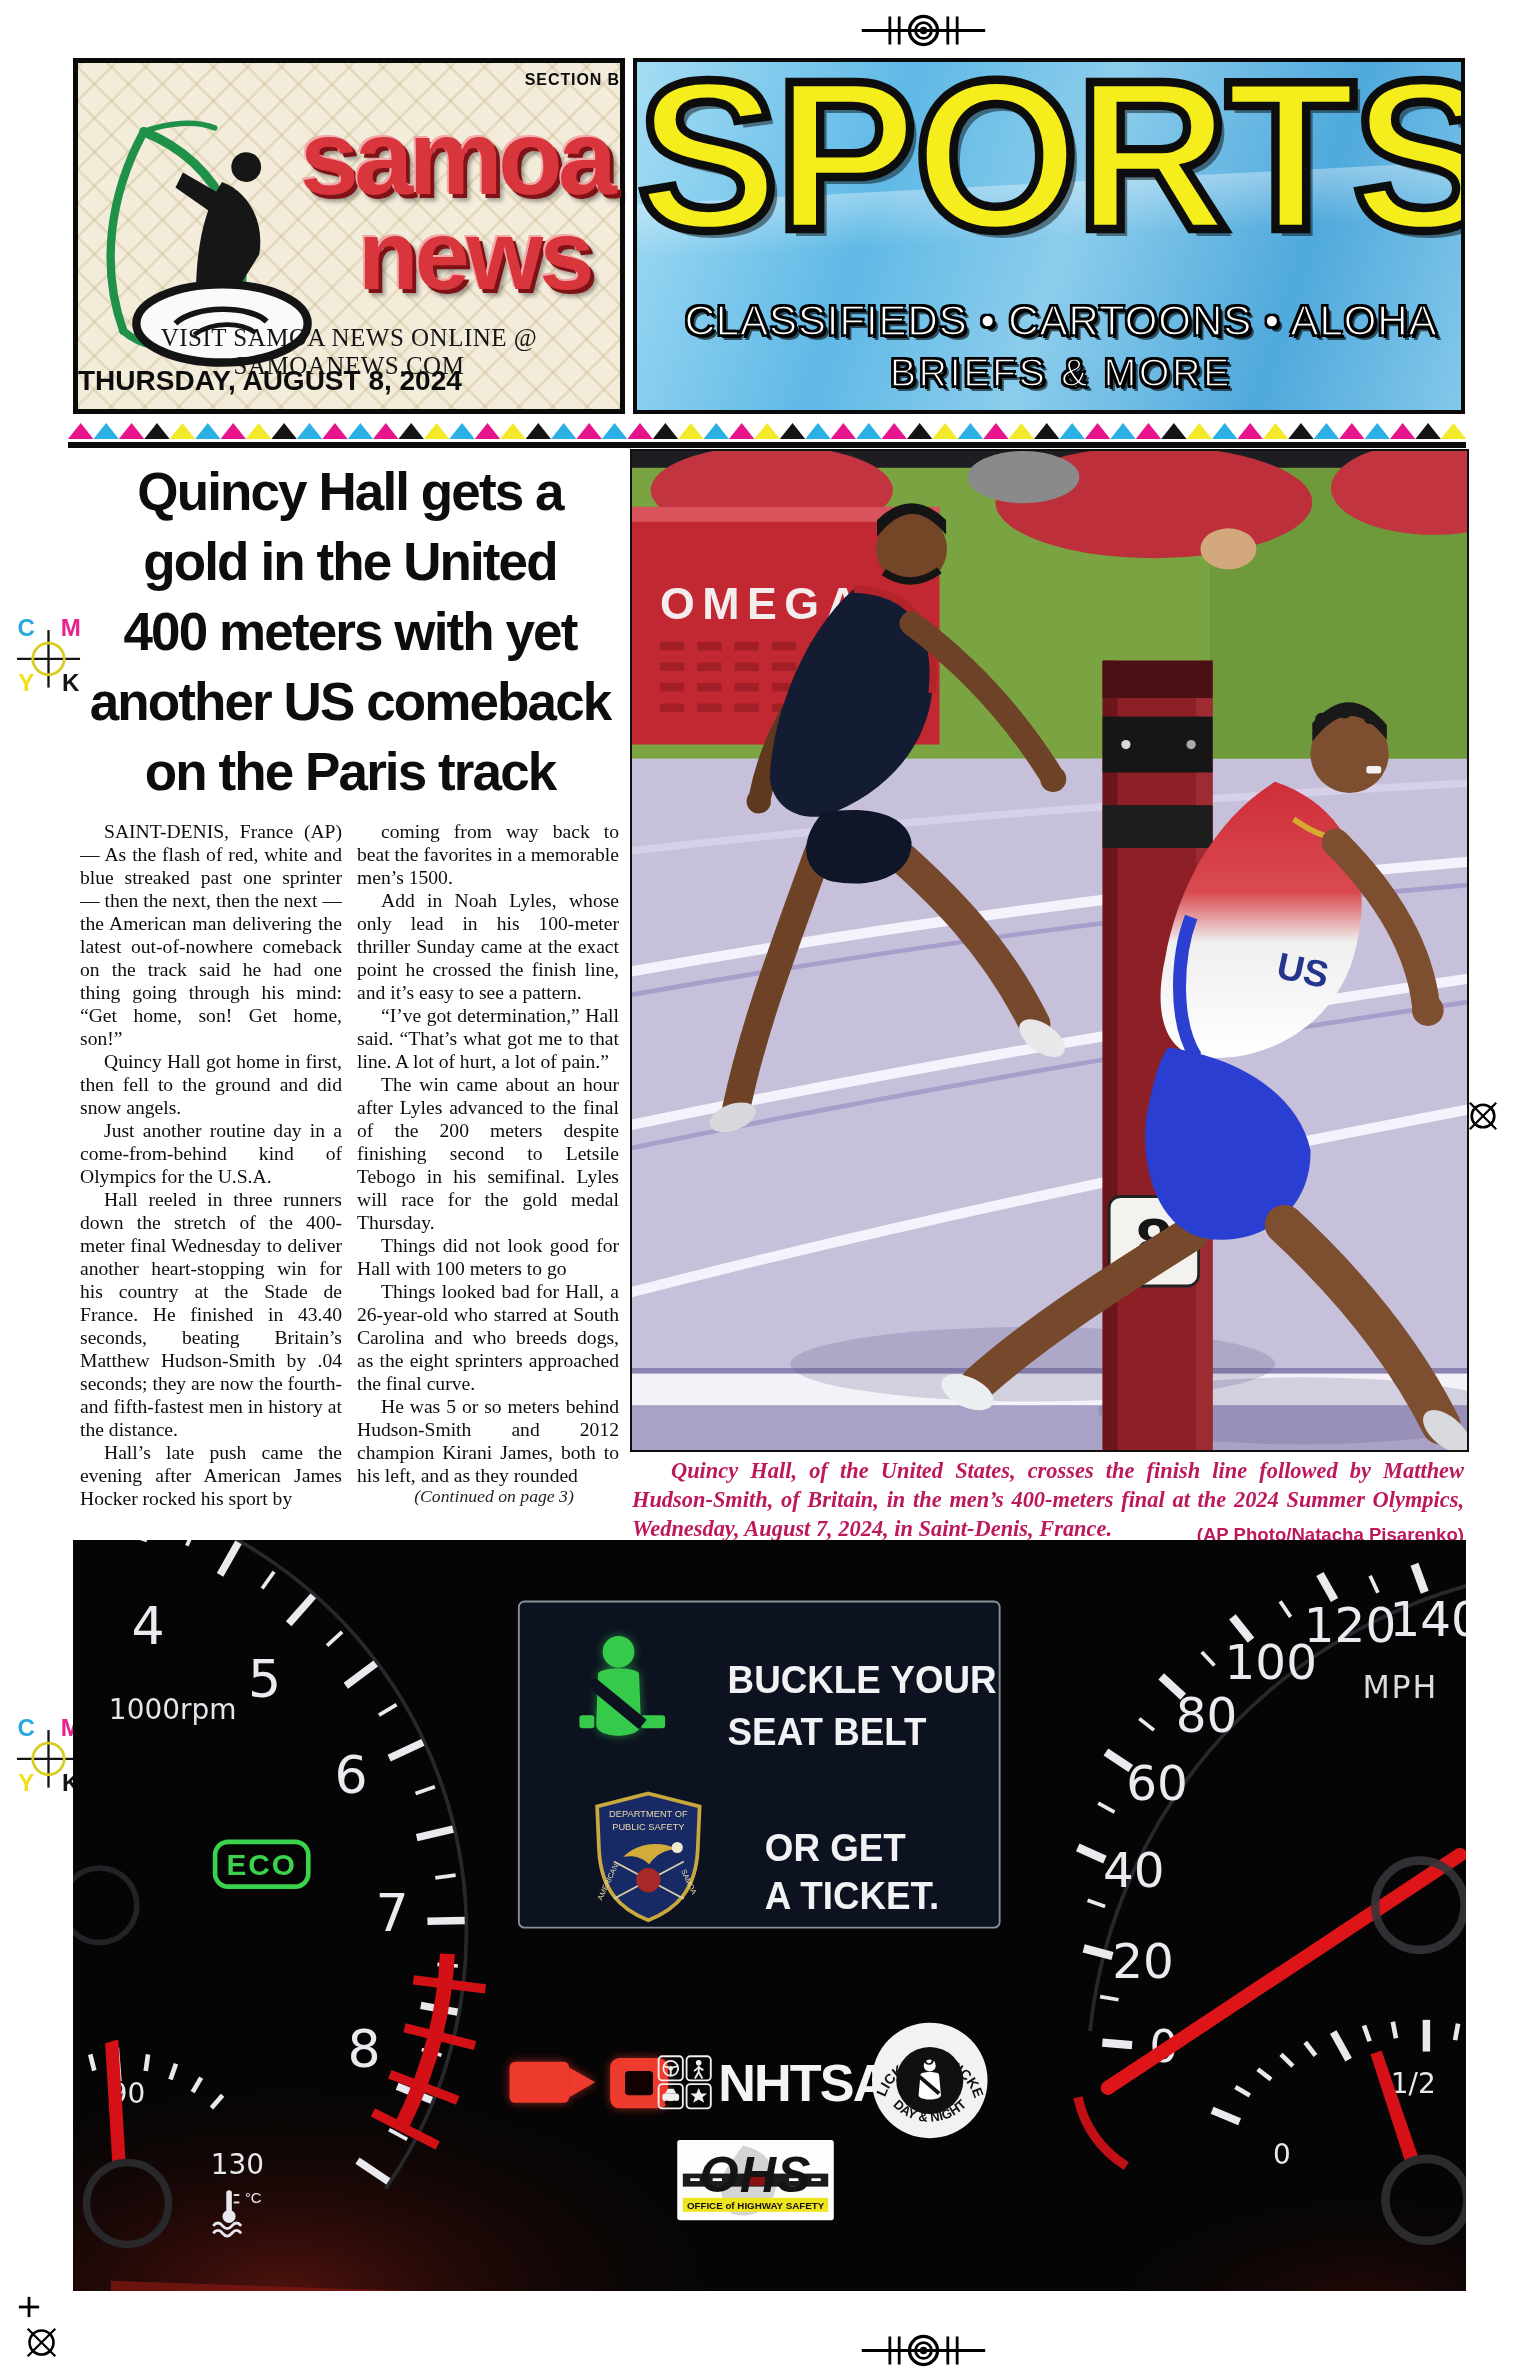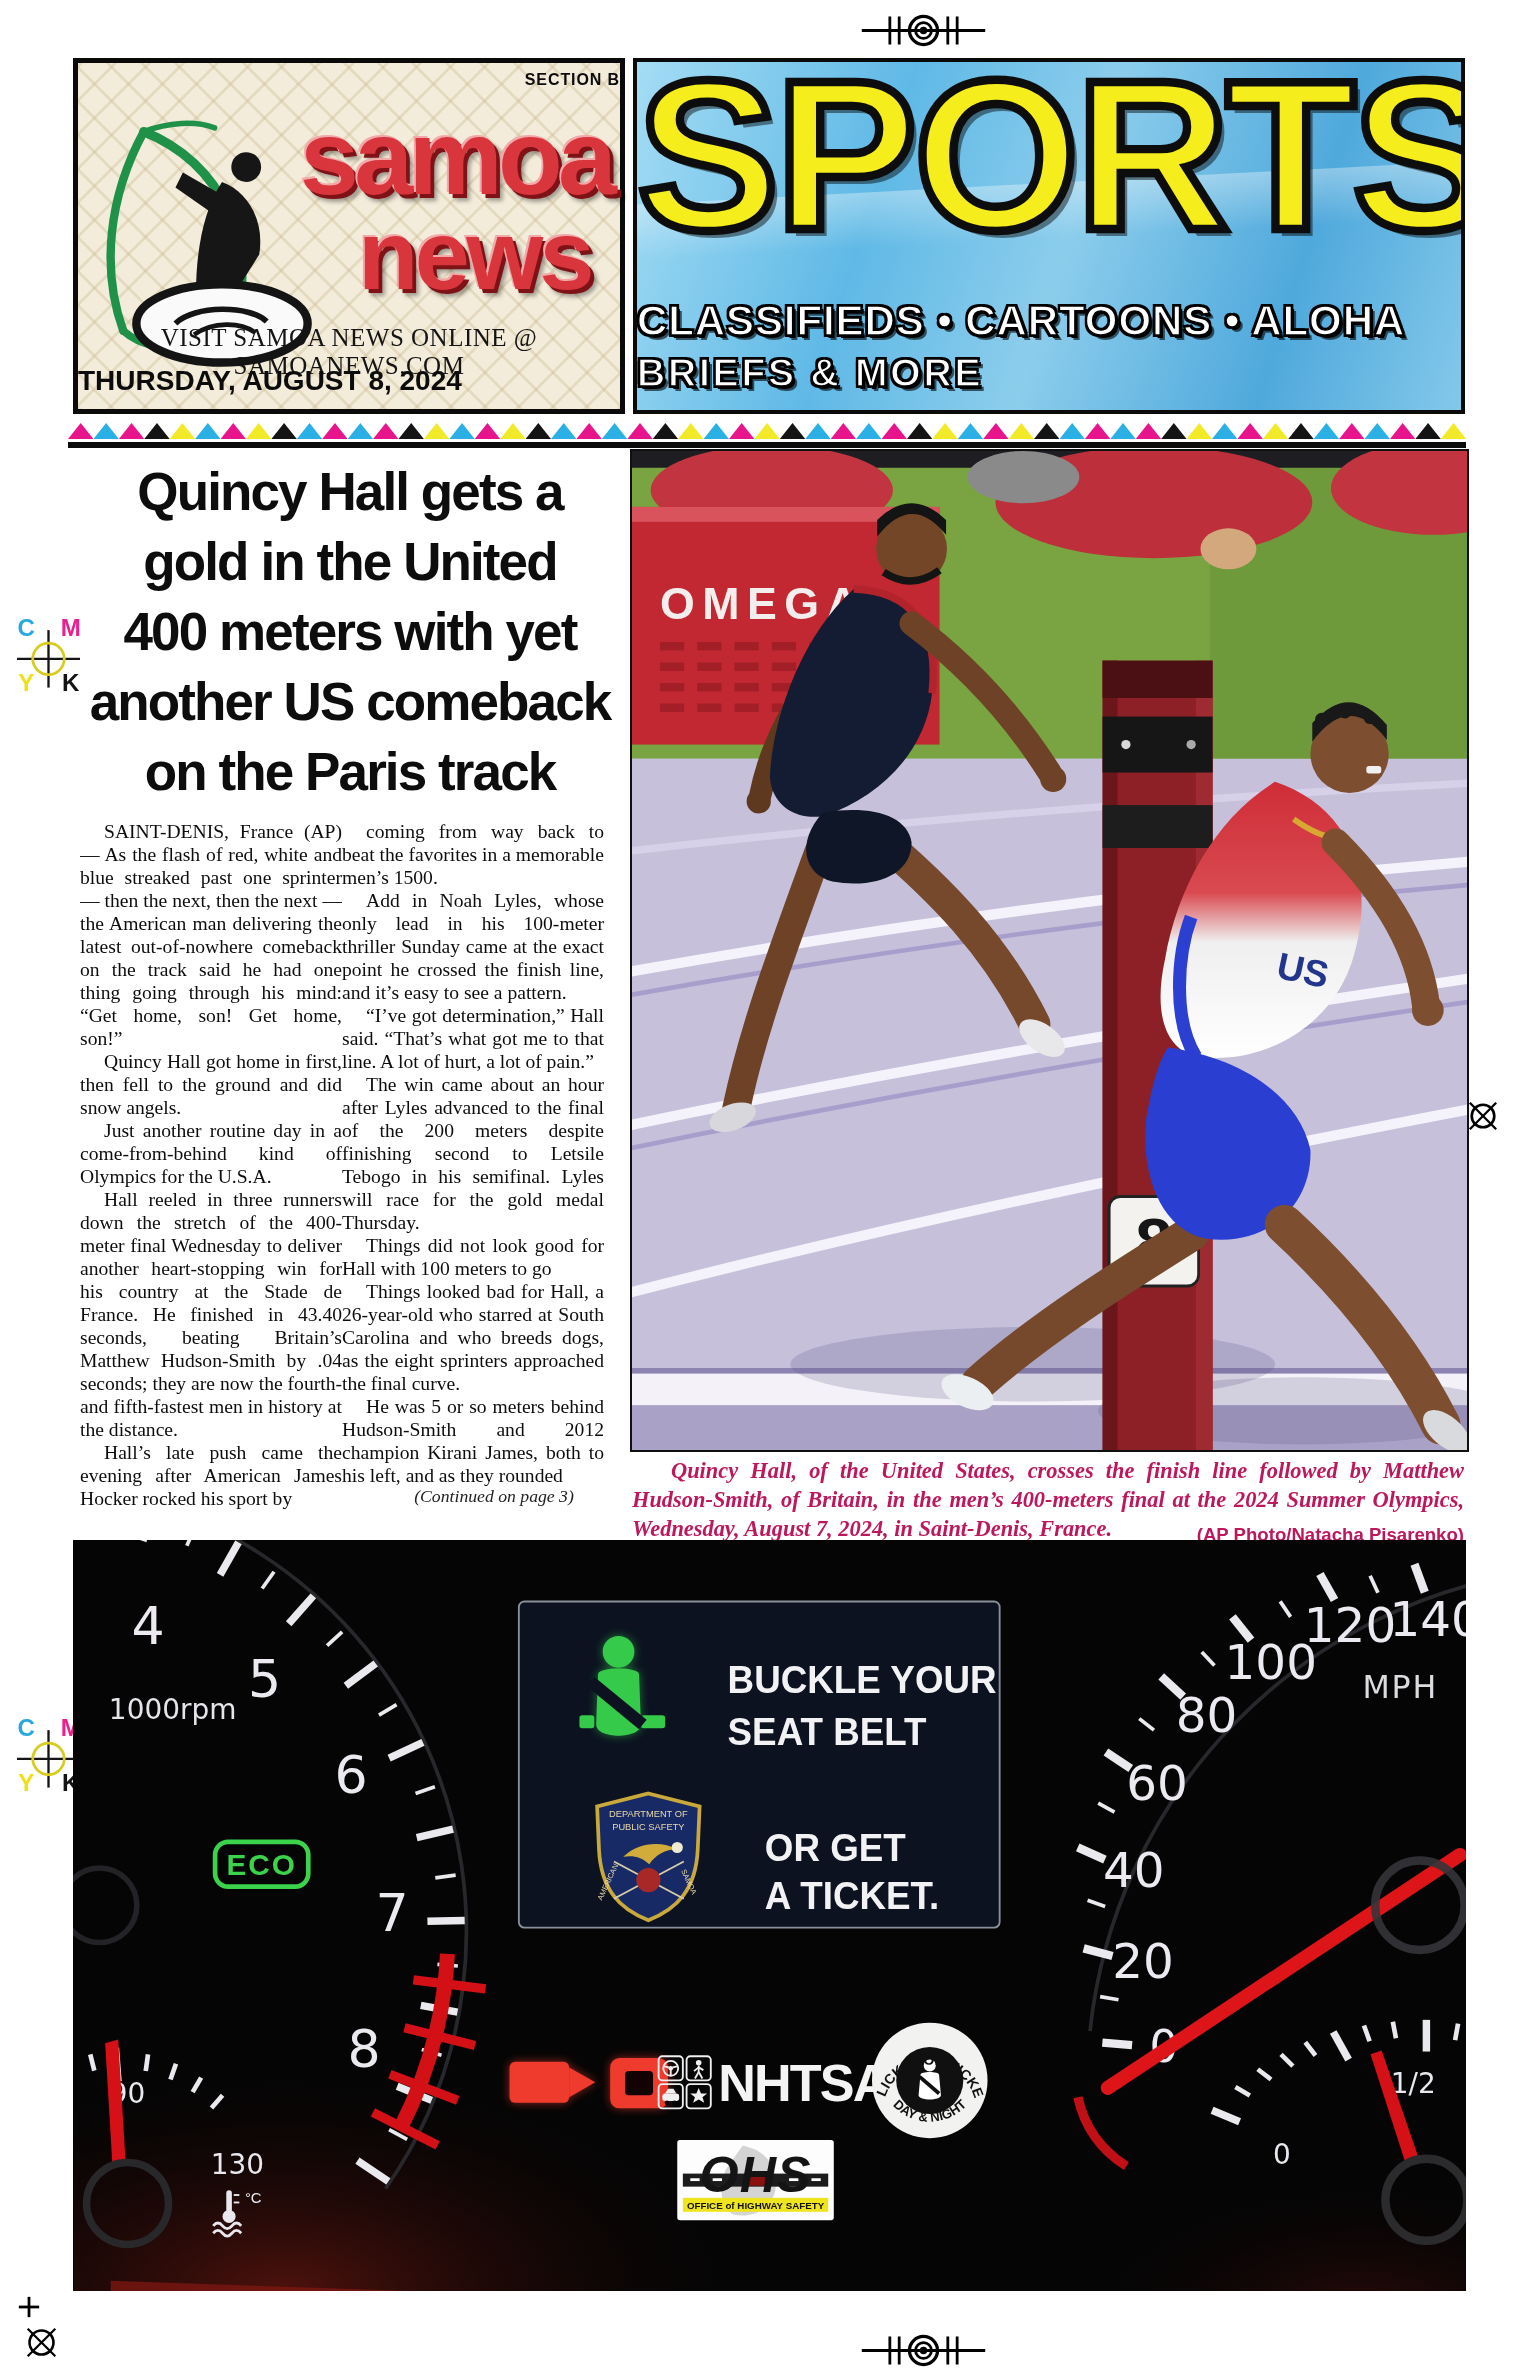--- a/index.html
+++ b/index.html
@@ -22,34 +22,34 @@
   #date-line{left:0;top:302px;width:100%;text-align:left;font-size:28px;font-weight:bold;color:#0c0c0c;}
 
   
   #sports-box{left:633px;top:58px;width:832px;height:356px;border:4.7px solid #0a0a0a;box-sizing:border-box;overflow:hidden;
     background:linear-gradient(108deg,#a4dcf4 0%,#5fb9e6 30%,#8ccdec 52%,#4fa9dc 78%,#83c8ea 100%);}
   #sports-box:before{content:"";position:absolute;left:0;top:121px;width:100%;height:56px;
     background:linear-gradient(180deg,rgba(255,255,255,.35),rgba(255,255,255,0));transform:rotate(-3deg);}
   #sports-title{left:0;top:-13px;width:100%;text-align:left;font-size:213px;font-weight:bold;letter-spacing:-3.7px;
     color:#f6ee1c;-webkit-text-stroke:8.4px #0d0d0d;line-height:1.0;
     text-shadow:6.5px 6.5px 0 rgba(0,0,0,.45);}
-  .sports-sub{width:100%;font-weight:bold;color:#ffffff;-webkit-text-stroke:1.4px #000;
-    text-shadow:-1.9px -1.9px 0 #000,1.9px -1.9px 0 #000,-1.9px 1.9px 0 #000,2.8px 2.8px 0 #000,4.7px 4.7px 0 rgba(0,0,0,.6);}
+  .sports-sub{width:100%;text-align:center;font-weight:normal;color:#ffffff;-webkit-text-stroke:1.4px #000;
+    text-shadow:-1.9px -1.9px 0 #000,1.9px -1.9px 0 #000,-1.9px 1.9px 0 #000,2.8px 2.8px 0 #000,4.7px 4.7px 0 rgba(0,0,0,.6);padding-left:12px;}
   #sports-sub1{left:0;top:235px;font-size:42px;letter-spacing:0.9px;}
   #sports-sub2{left:0;top:289px;font-size:39px;letter-spacing:2.8px;}
 
   
   #tri-strip{left:68px;top:423px;width:1398px;height:16px;display:flex;}
   #tri-strip span{display:block;height:16px;flex:1 1 auto;clip-path:polygon(50% 0,0 100%,100% 100%);}
   #black-rule{left:68px;top:442px;width:1398px;height:5.6px;background:#0b0b0b;}
 
   
   #headline{left:75px;top:457px;width:550px;text-align:center;font-weight:bold;color:#0d0d0d;}
   #headline div{font-size:53px;line-height:70px;letter-spacing:-1.9px;}
-  #columns{left:80px;top:820px;width:539px;height:697px;display:flex;}
+  #columns{left:80px;top:820px;width:539px;height:697px;display:flex;gap:15px;}
   .tcol{width:262px;height:697px;overflow:hidden;font-family:"Liberation Serif",serif;font-size:19.6px;
     line-height:23px;text-align:justify;hyphens:auto;color:#0d0d0d;}
   .tcol p{margin:0;text-indent:24px;}
   #continued{left:369px;top:1486px;width:250px;text-align:center;font-family:"Liberation Serif",serif;
     font-style:italic;font-size:17.7px;color:#222;}
 
   
   #photo{left:630px;top:449px;width:835px;height:999px;border:2.8px solid #101010;box-sizing:content-box;background:#c6c0db;}
   #caption{left:632px;top:1456px;width:832px;height:99px;font-family:"Liberation Serif",serif;
     font-style:italic;font-weight:bold;font-size:22.4px;line-height:29px;color:#be185d;text-align:justify;}

